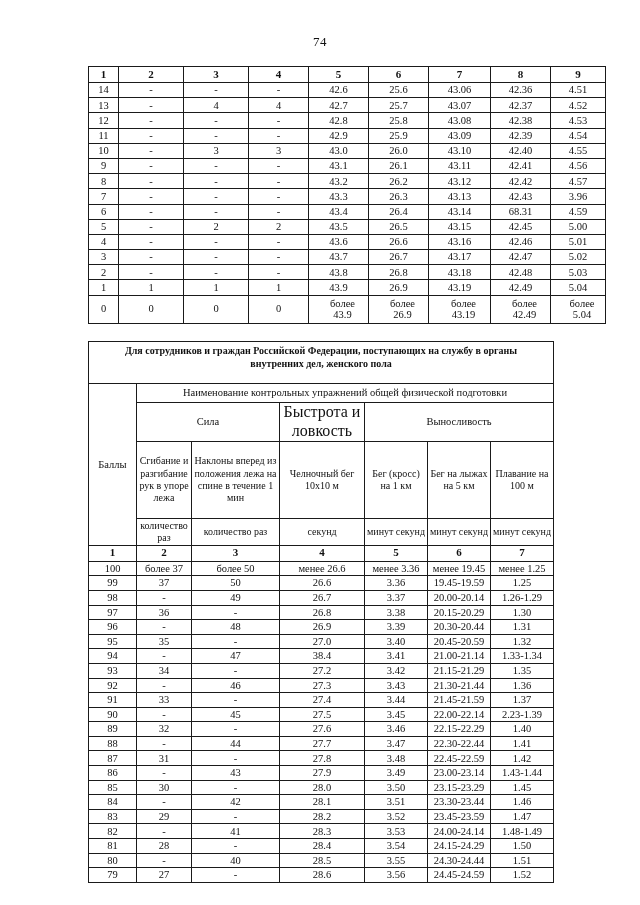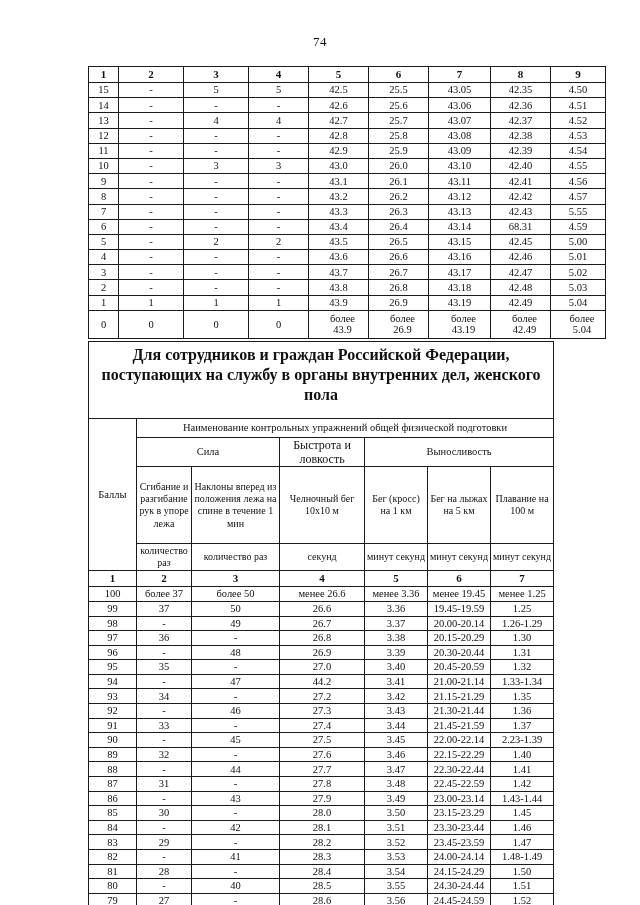--- a/index.html
+++ b/index.html
@@ -78,31 +78,31 @@
     top: 341px;
   }
   #table-two {
     width: 465px;
   }
   #table-two td {
     height: 13.6px;
   }
   #table-two .title-cell {
     font-weight: bold;
-    font-size: 16px;
+    font-size: 10px;
     line-height: 1.25;
     padding: 3px 10px 13px 10px;
     height: auto;
   }
   #table-two .grouphead {
     font-size: 10.5px;
     height: 18px;
   }
   #table-two .grouphead2 {
-    font-size: 12px;
+    font-size: 16px;
     height: 26px;
     line-height: 1.18;
   }
   #table-two .exercise {
     font-size: 10px;
     line-height: 1.22;
     height: 74px;
     padding: 1px 2px;
   }
   #table-two .units {
@@ -148,31 +148,20 @@
             <td class="colnum">4</td>
             <td class="colnum">5</td>
             <td class="colnum">6</td>
             <td class="colnum">7</td>
             <td class="colnum">8</td>
             <td class="colnum">9</td>
           </tr>
       </tbody>
       <tbody id="t1-body">
           <tr>
-            <td>15</td>
-            <td>-</td>
-            <td>5</td>
-            <td>5</td>
-            <td>42.5</td>
-            <td>25.5</td>
-            <td>43.05</td>
-            <td>42.35</td>
-            <td>4.50</td>
-          </tr>
-          <tr>
             <td>14</td>
             <td>-</td>
             <td>-</td>
             <td>-</td>
             <td>42.6</td>
             <td>25.6</td>
             <td>43.06</td>
             <td>42.36</td>
             <td>4.51</td>
           </tr>
@@ -244,21 +233,21 @@
           </tr>
           <tr>
             <td>7</td>
             <td>-</td>
             <td>-</td>
             <td>-</td>
             <td>43.3</td>
             <td>26.3</td>
             <td>43.13</td>
             <td>42.43</td>
-            <td>5.55</td>
+            <td>3.96</td>
           </tr>
           <tr>
             <td>6</td>
             <td>-</td>
             <td>-</td>
             <td>-</td>
             <td>43.4</td>
             <td>26.4</td>
             <td>43.14</td>
             <td>68.31</td>
@@ -436,21 +425,21 @@
             <td class="ball-cell nb">-</td>
             <td class="ball-cell nb">27.0</td>
             <td class="ball-cell nb">3.40</td>
             <td class="ball-cell nb">20.45-20.59</td>
             <td class="ball-cell nb">1.32</td>
           </tr>
           <tr>
             <td class="ball-cell nb">94</td>
             <td class="ball-cell nb">-</td>
             <td class="ball-cell nb">47</td>
-            <td class="ball-cell nb">44.2</td>
+            <td class="ball-cell nb">38.4</td>
             <td class="ball-cell nb">3.41</td>
             <td class="ball-cell nb">21.00-21.14</td>
             <td class="ball-cell nb">1.33-1.34</td>
           </tr>
           <tr>
             <td class="ball-cell nb">93</td>
             <td class="ball-cell nb">34</td>
             <td class="ball-cell nb">-</td>
             <td class="ball-cell nb">27.2</td>
             <td class="ball-cell nb">3.42</td>

